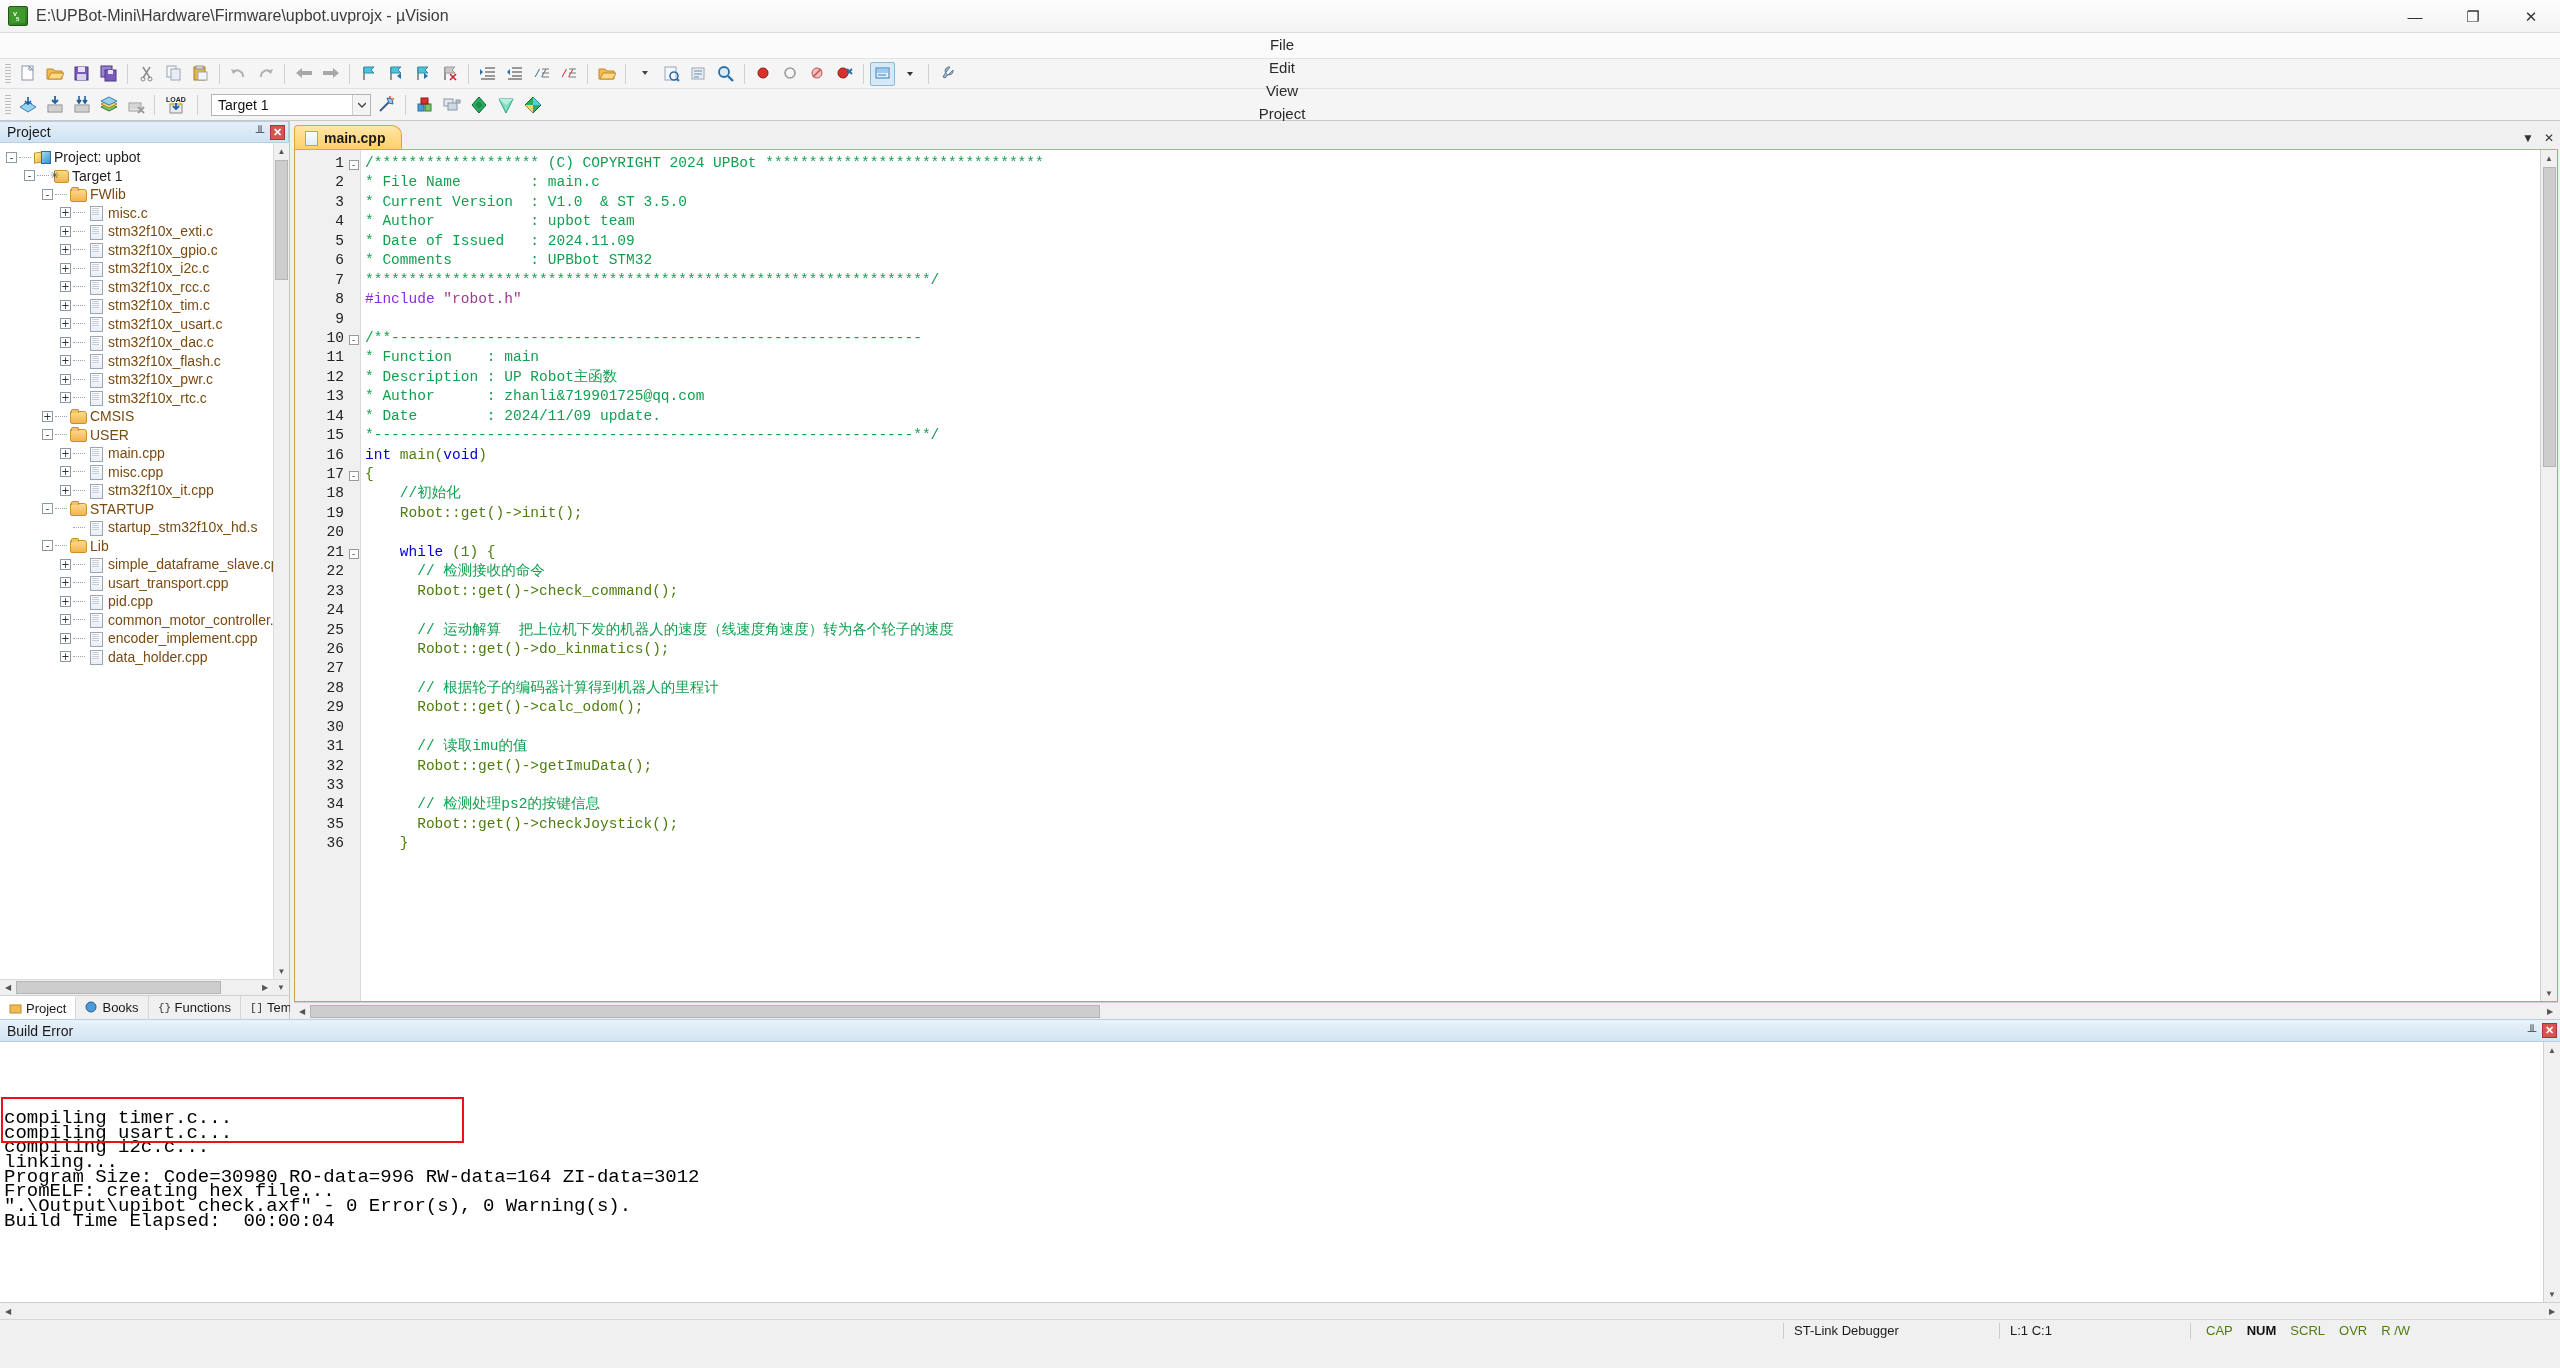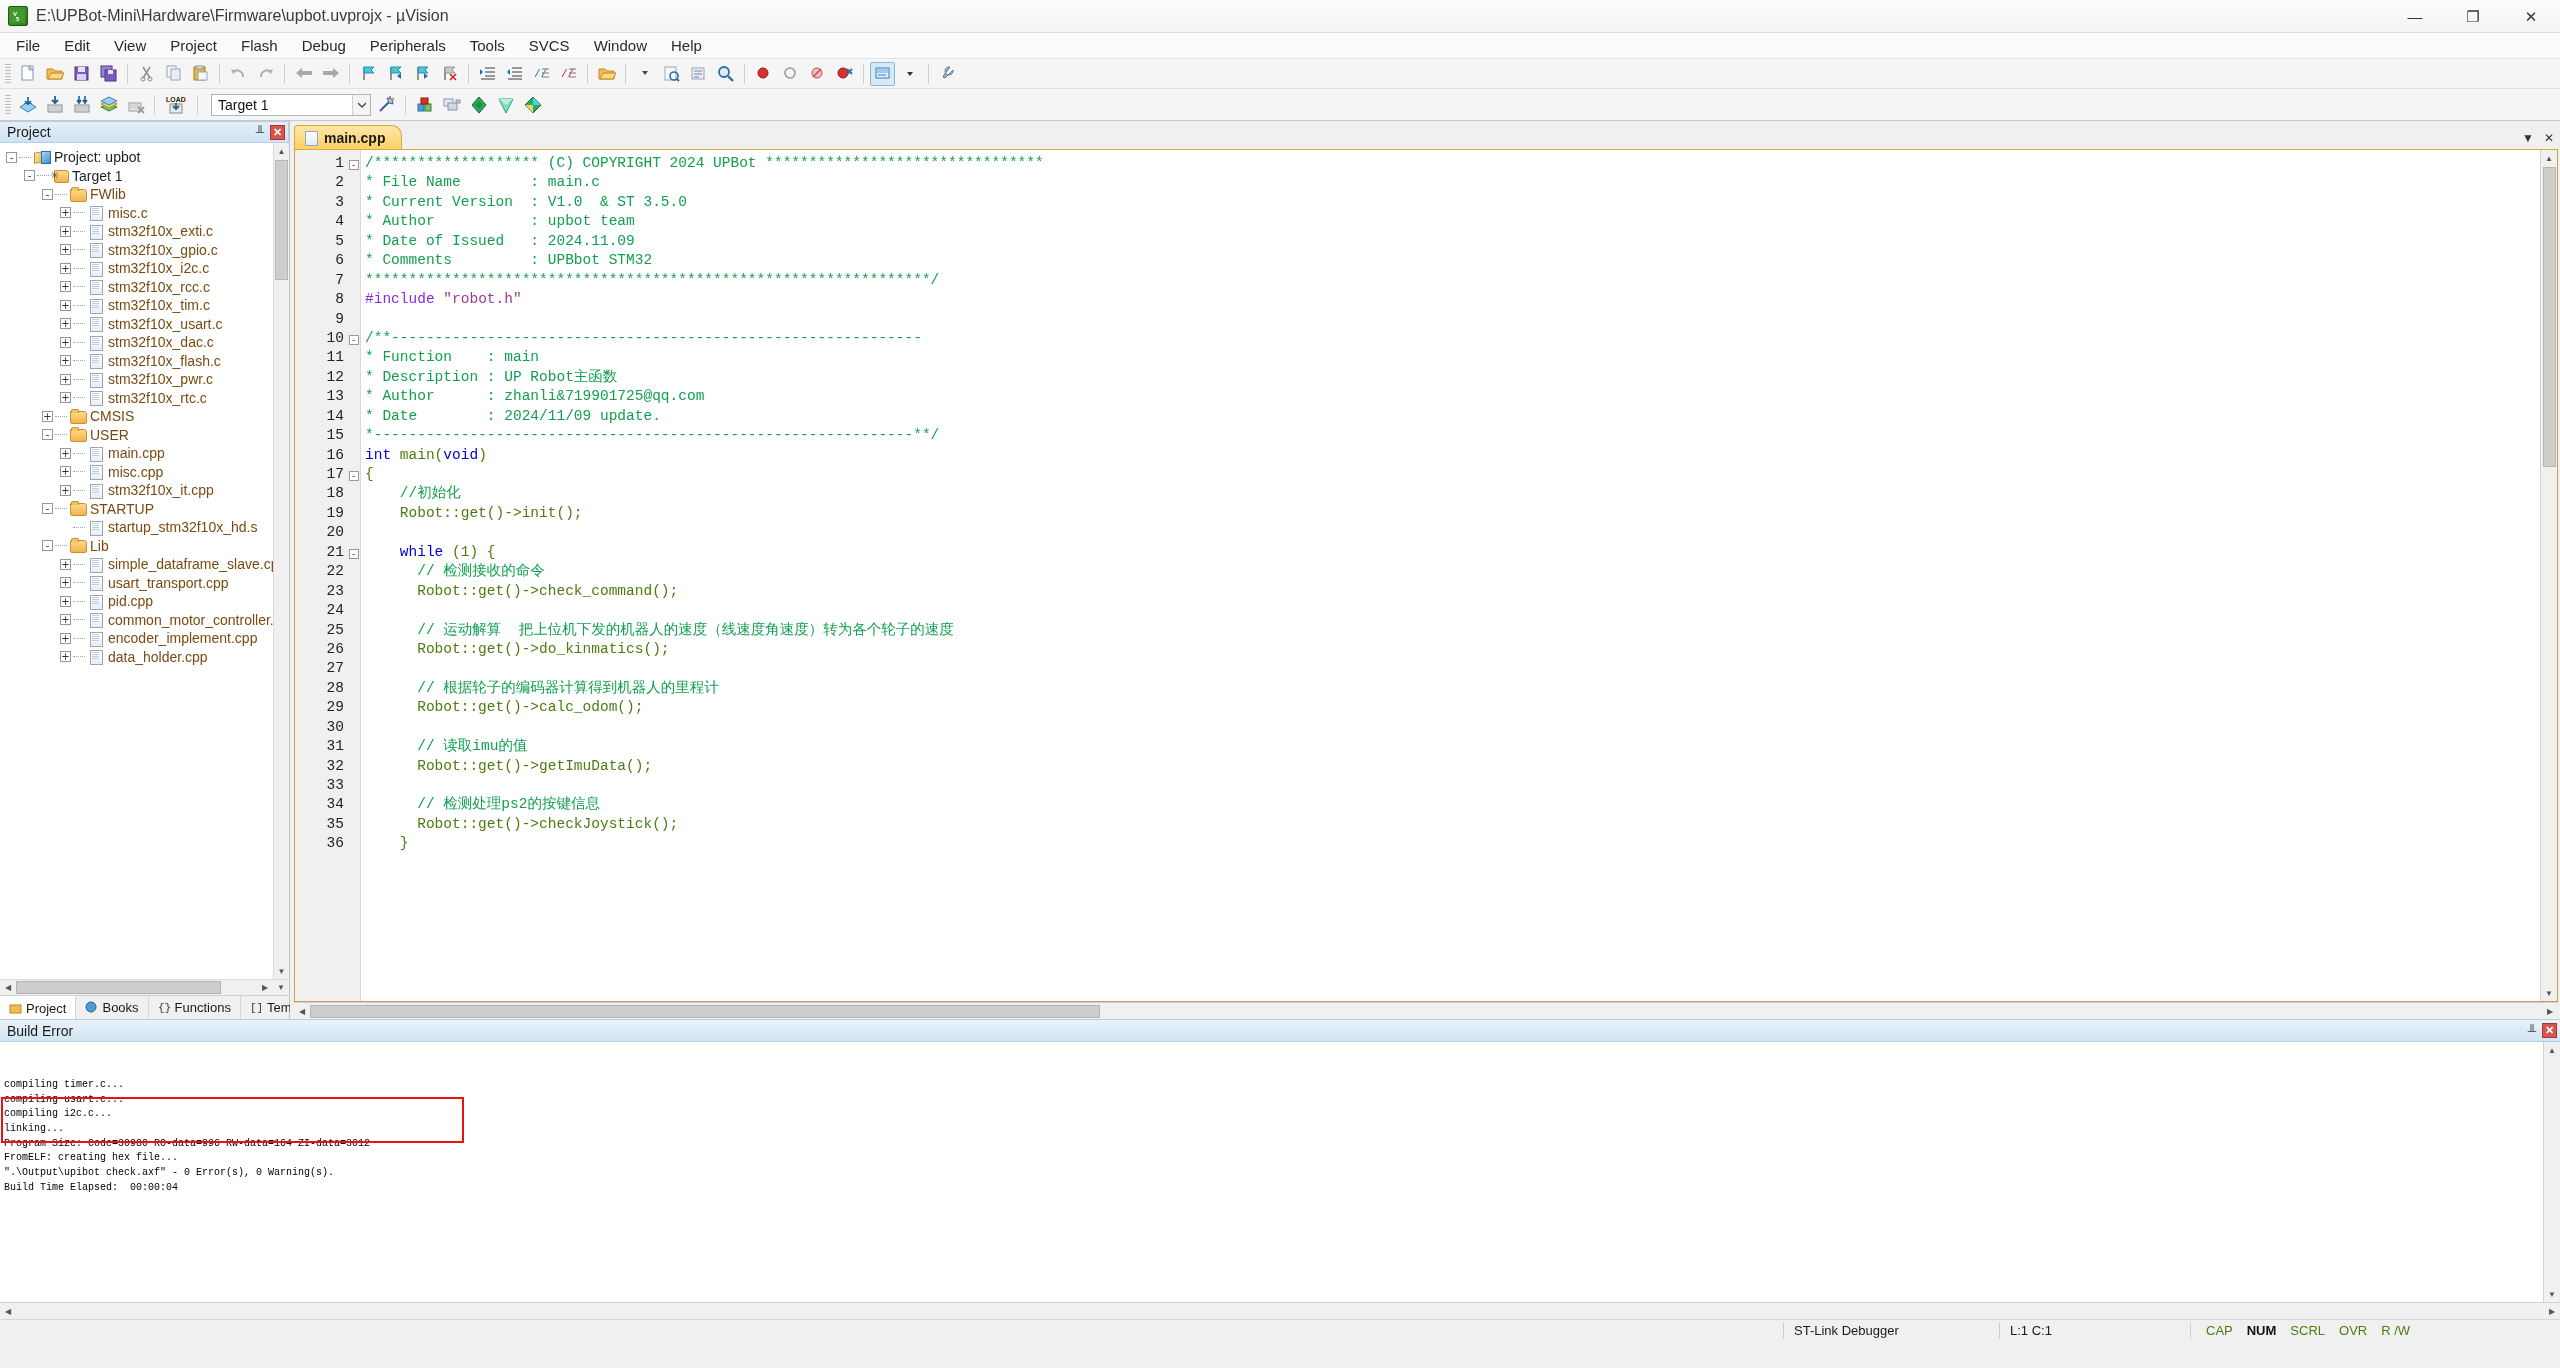--- a/index.html
+++ b/index.html
@@ -33,20 +33,21 @@
   .win-btn {
     width: 58px; height: 33px; display: flex; align-items: center; justify-content: center;
     font-size: 15px; color: #333;
   }
 
   
   .menubar {
     height: 26px; background: #fbfbfb; display: flex; align-items: center;
     border-bottom: 1px solid #e4e4e4;
     padding-left: 4px;
+    flex-direction: column;
   }
   .menu-item {
     font-size: 15px; color: #2a2a2a;
     padding: 3px 12px; cursor: default;
   }
 
   
   .toolbar {
     height: 30px; background: #f5f5f5;
     display: flex; align-items: center;
@@ -256,21 +257,21 @@
   .build-header {
     height: 23px; background: linear-gradient(to bottom,#e9f2fa,#d2e4f3);
     border-top: 1px solid #b9cfe2; border-bottom: 1px solid #b9cfe2;
     display: flex; align-items: center; position: relative;
     font-size: 14px; color: #1a1a1a; padding-left: 7px;
   }
   .build-body {
     flex: 1; background: #fff; position: relative; display: flex;
   }
   .build-text {
-    flex: 1; font-family: "Liberation Mono", monospace; font-size: 10px;
+    flex: 1; font-family: "Liberation Mono", monospace; font-size: 19px;
     color: #000; padding: 3px 0 0 4px; white-space: pre; position: relative;
   }
   .build-text .bl { height: 14.7px; line-height: 14.7px; }
   .red-box {
     position: absolute; left: 1px; top: 55px; width: 463px; height: 46px;
     border: 2px solid #ee1111; pointer-events: none;
   }
   .build-vscroll {
     width: 17px; background: #f0f0f0; border-left: 1px solid #d0d0d0;
     display: flex; flex-direction: column; align-items: center;

